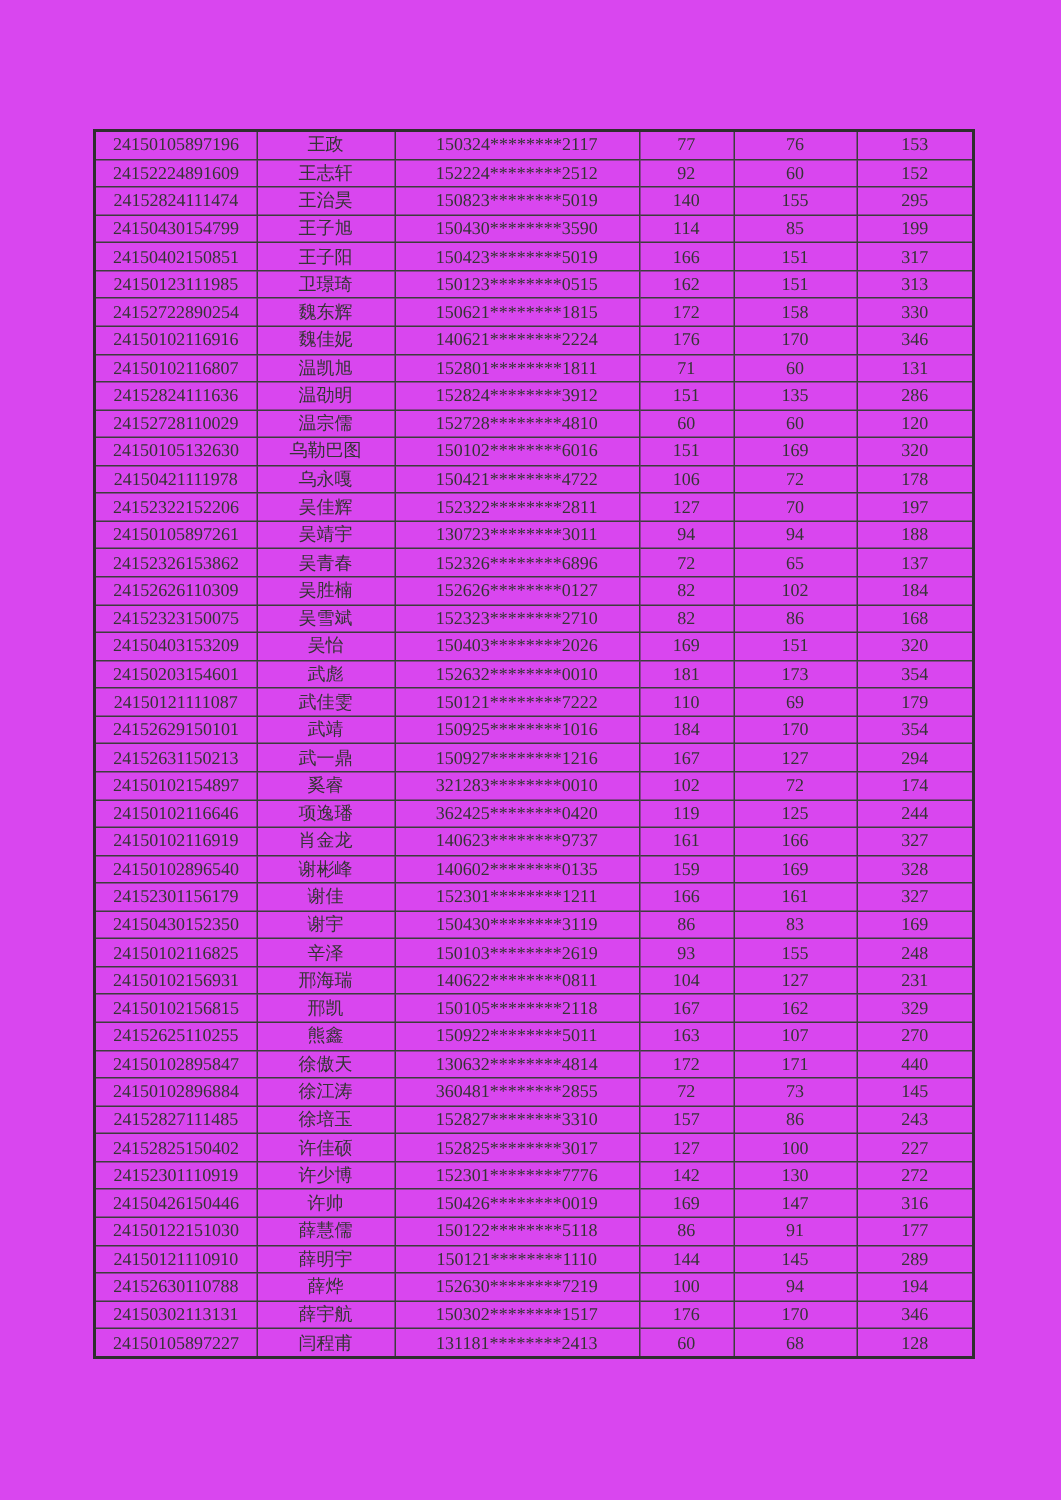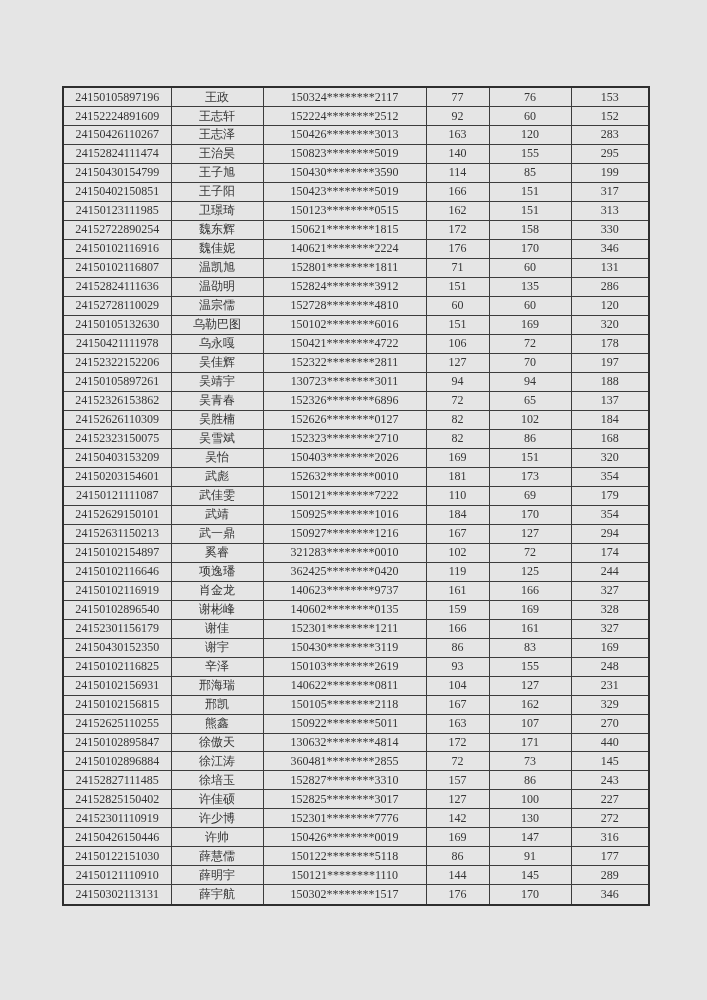--- a/index.html
+++ b/index.html
@@ -4,21 +4,21 @@
 <style>
   html, body {
     margin: 0;
     padding: 0;
     background: #ffffff;
   }
   .page {
     position: relative;
     width: 707px;
     height: 1000px;
-    background: #e5e5e5;
+    background: #d946ef;
     overflow: hidden;
   }
   table.score-table {
     position: absolute;
     left: 62px;
     top: 86px;
     width: 586px;
     height: 820px;
     border-collapse: collapse;
     table-layout: fixed;
@@ -67,28 +67,20 @@
         </tr>
         <tr>
           <td>24152224891609</td>
           <td>王志轩</td>
           <td>152224********2512</td>
           <td>92</td>
           <td>60</td>
           <td>152</td>
         </tr>
         <tr>
-          <td>24150426110267</td>
-          <td>王志泽</td>
-          <td>150426********3013</td>
-          <td>163</td>
-          <td>120</td>
-          <td>283</td>
-        </tr>
-        <tr>
           <td>24152824111474</td>
           <td>王治昊</td>
           <td>150823********5019</td>
           <td>140</td>
           <td>155</td>
           <td>295</td>
         </tr>
         <tr>
           <td>24150430154799</td>
           <td>王子旭</td>
@@ -387,22 +379,38 @@
         </tr>
         <tr>
           <td>24150121110910</td>
           <td>薛明宇</td>
           <td>150121********1110</td>
           <td>144</td>
           <td>145</td>
           <td>289</td>
         </tr>
         <tr>
+          <td>24152630110788</td>
+          <td>薛烨</td>
+          <td>152630********7219</td>
+          <td>100</td>
+          <td>94</td>
+          <td>194</td>
+        </tr>
+        <tr>
           <td>24150302113131</td>
           <td>薛宇航</td>
           <td>150302********1517</td>
           <td>176</td>
           <td>170</td>
           <td>346</td>
         </tr>
+        <tr>
+          <td>24150105897227</td>
+          <td>闫程甫</td>
+          <td>131181********2413</td>
+          <td>60</td>
+          <td>68</td>
+          <td>128</td>
+        </tr>
       </tbody>
   </table>
 </div>
 
 </body></html>

